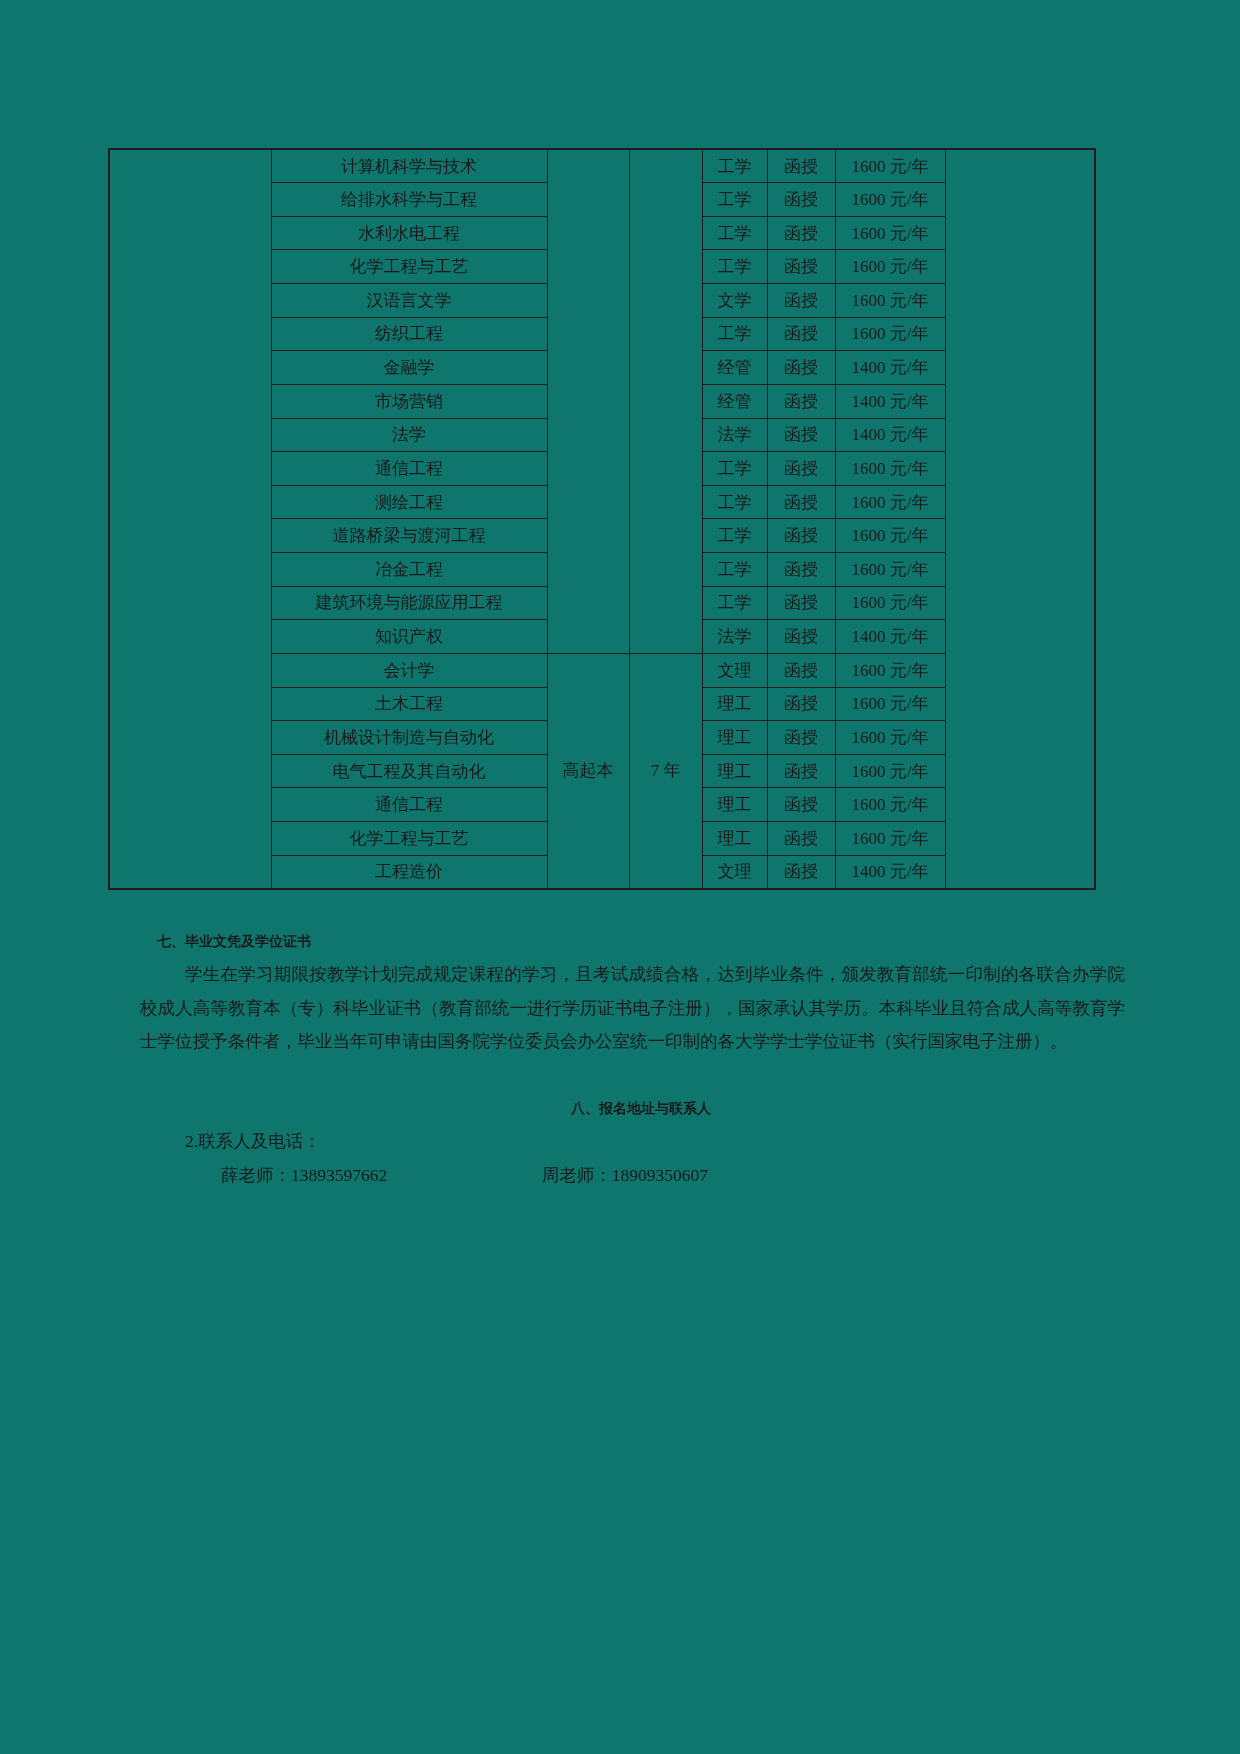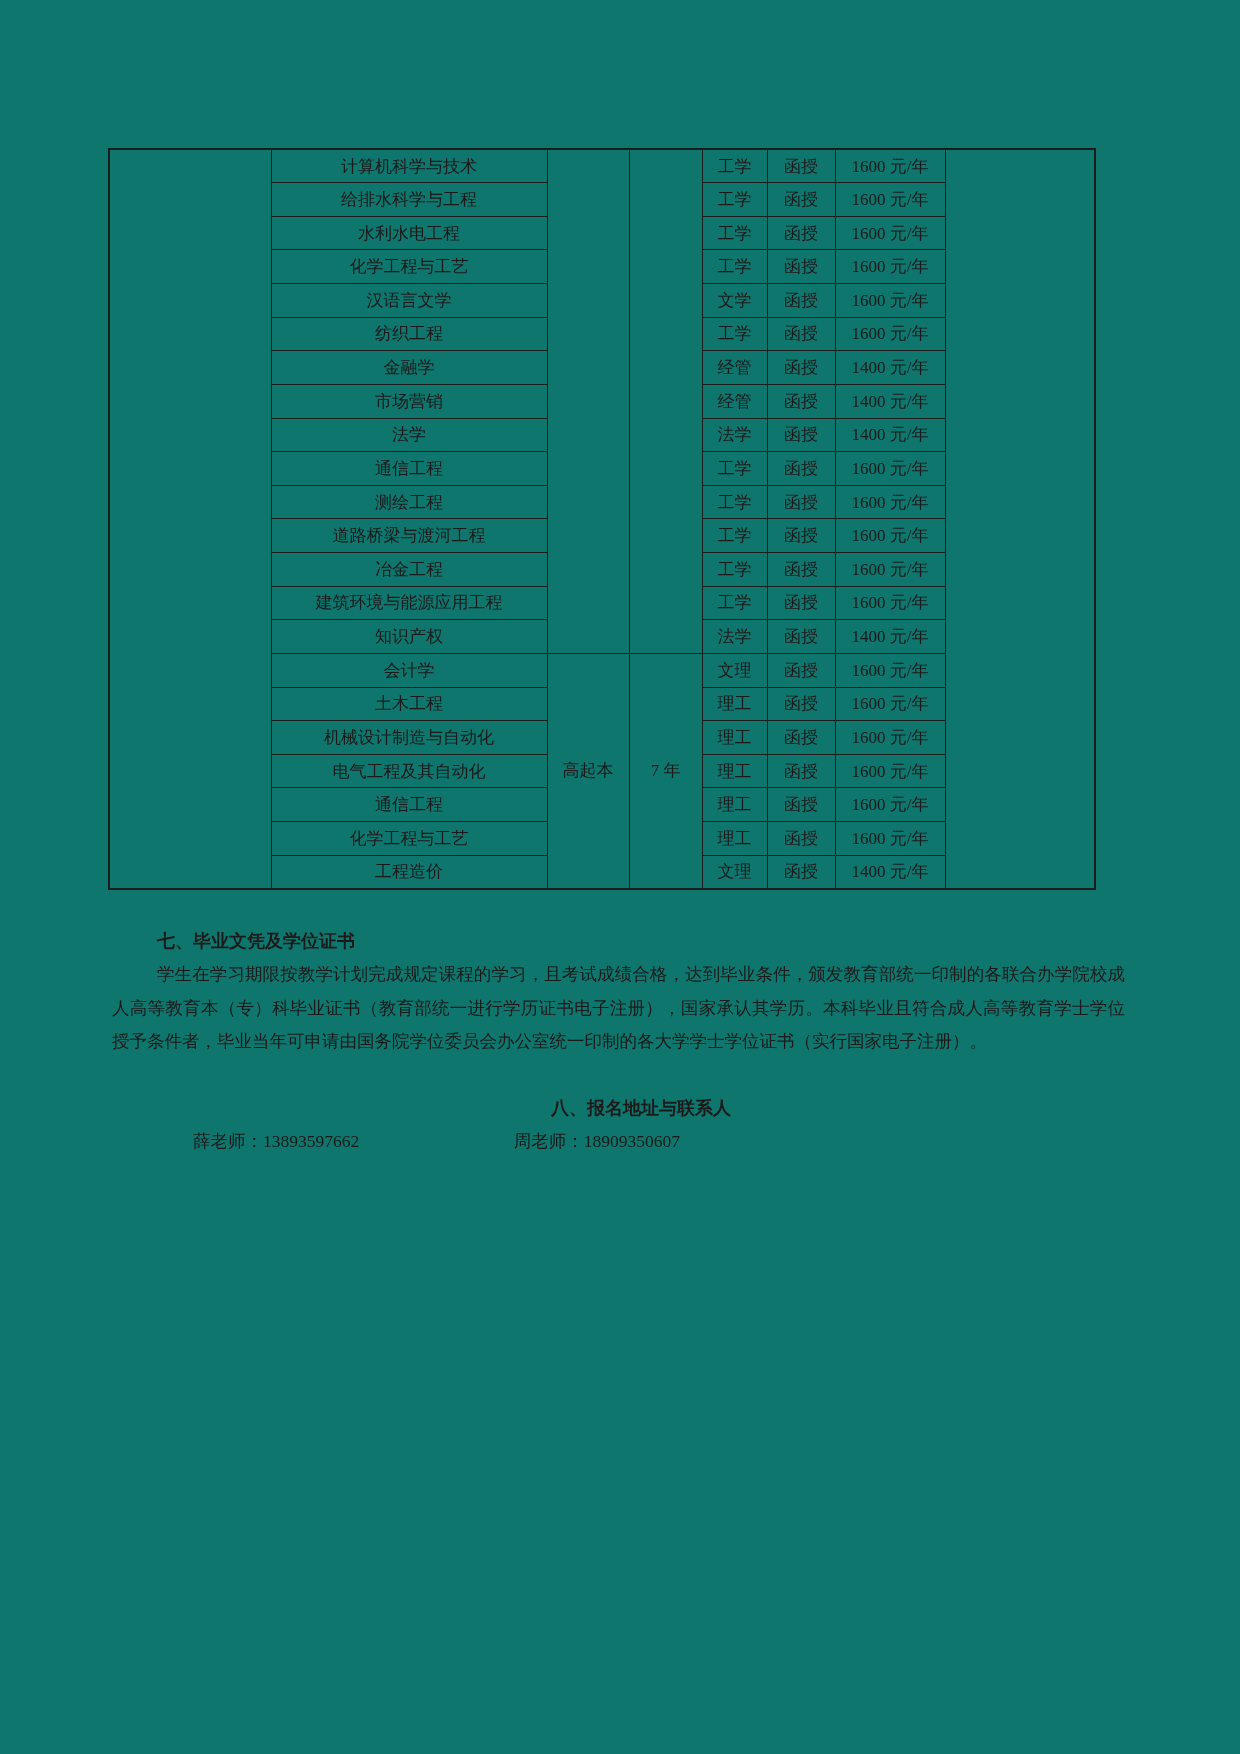--- a/index.html
+++ b/index.html
@@ -38,27 +38,27 @@
   .textblock {
     position:absolute;
     left:112px; top:925px;
     width:1013px;
     font-size:17.5px;
     line-height:33.4px;
     text-align:justify;
     color:#1a1a1a;
   }
   .textblock .sec-heading {
-    font-size:18px;
+    font-size:14px;
     font-weight:bold;
     text-indent:45px;
     text-align:left;
   }
   .textblock .sec-heading.gap-above { margin-top:33.4px;text-align:center; }
-  .textblock p { text-indent:45px; }
+  .textblock p { text-indent:45px;margin-left:28px; }
   .textblock p.plain { text-align:left; }
   .contacts {
     text-align:left;
     padding-left:36px;
   }
   .contacts .contact + .contact { margin-left:150px;text-align:center; }
 </style>
 </head>
 <body>
 
@@ -215,19 +215,20 @@
         <td>1400 元/年</td>
       </tr>
     </tbody>
   </table>
 
   <div class="textblock">
     <div class="sec-heading">七、毕业文凭及学位证书</div>
     <p>学生在学习期限按教学计划完成规定课程的学习，且考试成绩合格，达到毕业条件，颁发教育部统一印制的各联合办学院校成人高等教育本（专）科毕业证书（教育部统一进行学历证书电子注册），国家承认其学历。本科毕业且符合成人高等教育学士学位授予条件者，毕业当年可申请由国务院学位委员会办公室统一印制的各大学学士学位证书（实行国家电子注册）。</p>
 
     <div class="sec-heading gap-above">八、报名地址与联系人</div>
+    <p class="plain">2.联系人及电话：</p>
     <p class="contacts plain">
       <span class="contact"><span>薛老师：</span><span>13893597662</span></span>
       <span class="contact"><span>周老师：</span><span>18909350607</span></span>
     </p>
   </div>
 
 </div>
 
 </body></html>

